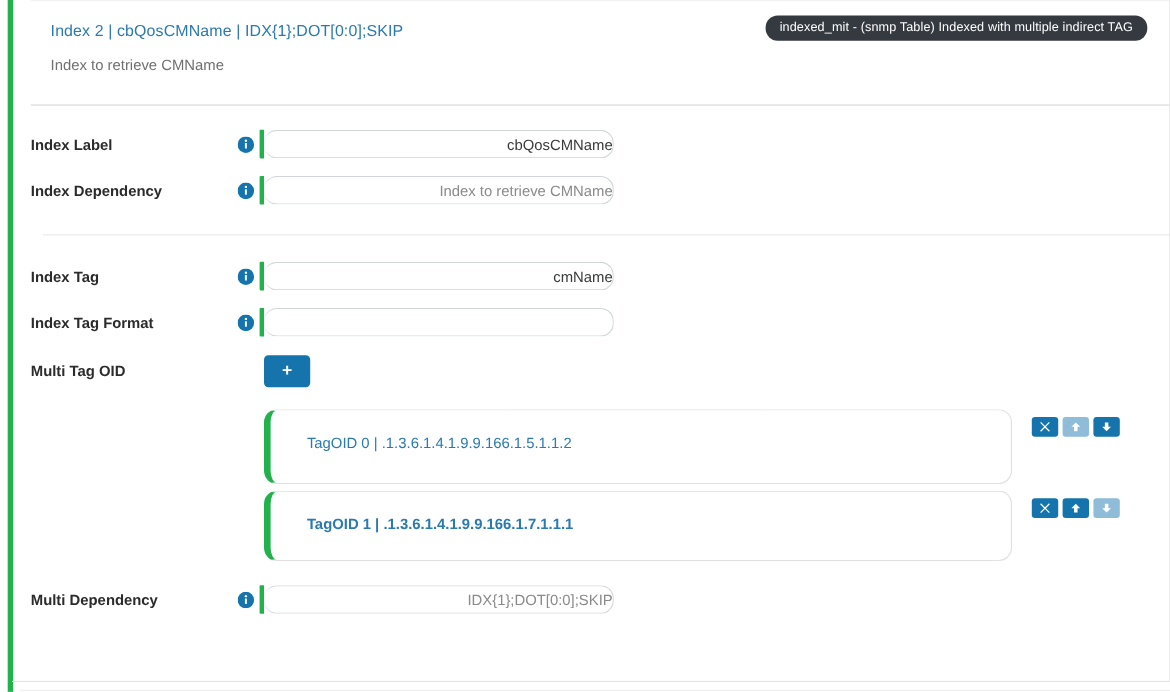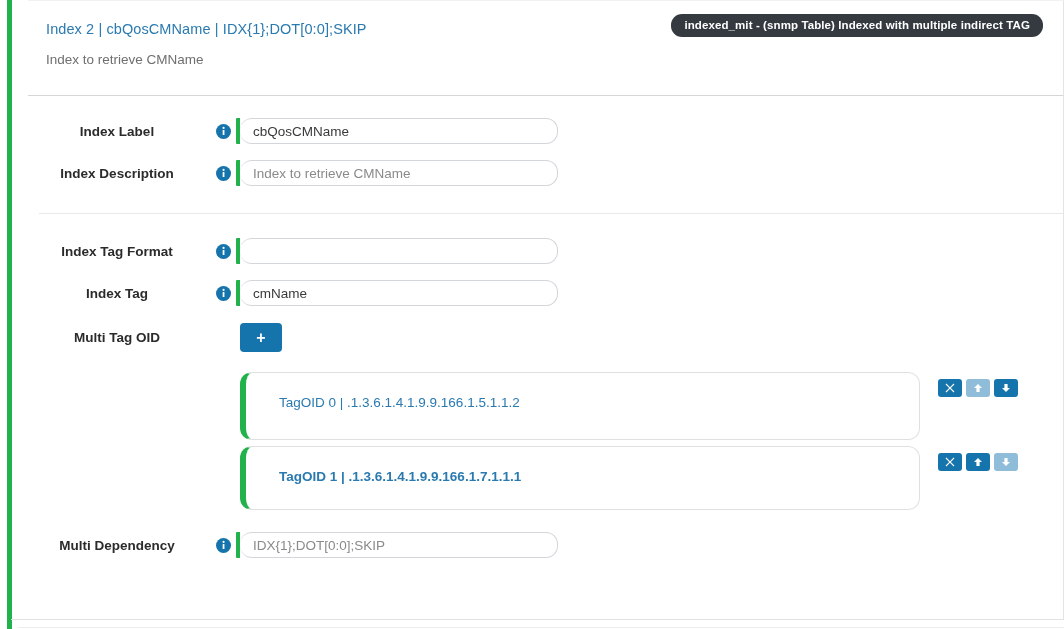--- a/index.html
+++ b/index.html
@@ -69,42 +69,42 @@
     color: #6f6f6f;
     white-space: nowrap;
   }
   .header-badge {
     position: absolute;
     right: 20px;
     top: 13px;
     background: #343a40;
     color: #ffffff;
     font-size: 11.5px;
-    font-weight: bold;
+    font-weight: normal;
     padding: 5px 13px 6px 13px;
     border-radius: 11px;
     white-space: nowrap;
     letter-spacing: 0.1px;
   }
 
   
   .card-body {
     position: relative;
     padding-top: 0;
   }
 
   .form-row {
     position: relative;
     display: flex;
     align-items: center;
     height: 42px;
   }
   .form-label {
     width: 178px;
-    text-align: center;
+    text-align: left;
     font-size: 13.5px;
     font-weight: bold;
     color: #2b2b2b;
     padding-right: 0;
     white-space: nowrap;
     box-sizing: border-box;
   }
   .info-icon {
     width: 34px;
     display: flex;
@@ -118,20 +118,21 @@
     position: relative;
     width: 318px;
     height: 26px;
     background: #ffffff;
     border: 1px solid #d2d6da;
     border-left: none;
     border-radius: 12px;
     box-sizing: border-box;
     display: flex;
     align-items: center;
+    justify-content: flex-end;
   }
   .field::before {
     content: "";
     position: absolute;
     left: -4px;
     top: -1px;
     bottom: -1px;
     width: 4px;
     background: #22b24c;
     border-radius: 1px 0 0 1px;
@@ -273,66 +274,66 @@
                 <rect x="7.1" y="6.4" width="1.9" height="5.4" rx="0.4" fill="#ffffff"></rect>
                 <circle cx="8.05" cy="4.2" r="1.15" fill="#ffffff"></circle>
               </svg>
           </div>
           <div class="field">
             <span class="field-value">cbQosCMName</span>
           </div>
         </div>
 
         <div class="form-row">
-          <div class="form-label">Index Description</div>
+          <div class="form-label">Index Dependency</div>
           <div class="info-icon">
             <svg width="15" height="15" viewBox="0 0 16 16">
                 <circle cx="8" cy="8" r="8" fill="#1574ab"></circle>
                 <rect x="7.1" y="6.4" width="1.9" height="5.4" rx="0.4" fill="#ffffff"></rect>
                 <circle cx="8.05" cy="4.2" r="1.15" fill="#ffffff"></circle>
               </svg>
           </div>
           <div class="field">
             <span class="field-value placeholder">Index to retrieve CMName</span>
           </div>
         </div>
 
         <div style="height:19px"></div>
         <div class="divider"></div>
         <div style="height:16px"></div>
 
+
+        <div class="form-row">
+          <div class="form-label">Index Tag</div>
+          <div class="info-icon">
+            <svg width="15" height="15" viewBox="0 0 16 16">
+                <circle cx="8" cy="8" r="8" fill="#1574ab"></circle>
+                <rect x="7.1" y="6.4" width="1.9" height="5.4" rx="0.4" fill="#ffffff"></rect>
+                <circle cx="8.05" cy="4.2" r="1.15" fill="#ffffff"></circle>
+              </svg>
+          </div>
+          <div class="field">
+            <span class="field-value">cmName</span>
+          </div>
+        </div>
 
         <div class="form-row">
           <div class="form-label">Index Tag Format</div>
           <div class="info-icon">
             <svg width="15" height="15" viewBox="0 0 16 16">
                 <circle cx="8" cy="8" r="8" fill="#1574ab"></circle>
                 <rect x="7.1" y="6.4" width="1.9" height="5.4" rx="0.4" fill="#ffffff"></rect>
                 <circle cx="8.05" cy="4.2" r="1.15" fill="#ffffff"></circle>
               </svg>
           </div>
           <div class="field">
             <span class="field-value"></span>
           </div>
         </div>
 
-        <div class="form-row">
-          <div class="form-label">Index Tag</div>
-          <div class="info-icon">
-            <svg width="15" height="15" viewBox="0 0 16 16">
-                <circle cx="8" cy="8" r="8" fill="#1574ab"></circle>
-                <rect x="7.1" y="6.4" width="1.9" height="5.4" rx="0.4" fill="#ffffff"></rect>
-                <circle cx="8.05" cy="4.2" r="1.15" fill="#ffffff"></circle>
-              </svg>
-          </div>
-          <div class="field">
-            <span class="field-value">cmName</span>
-          </div>
-        </div>
-
         <div class="form-row" style="height:46px">
           <div class="form-label">Multi Tag OID</div>
           <div class="info-icon"></div>
           <button class="btn-add">+</button>
         </div>
 
         <div class="tag-list">
 
           <div class="tag-item h1">
             <div class="tag-text">TagOID 0 | .1.3.6.1.4.1.9.9.166.1.5.1.1.2</div>

